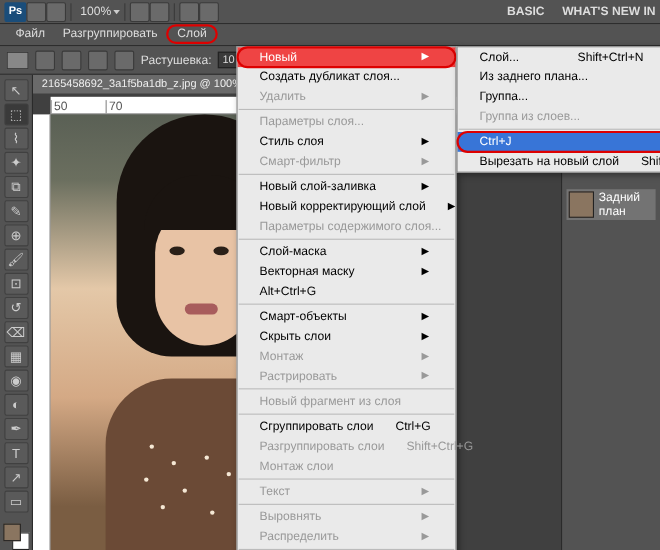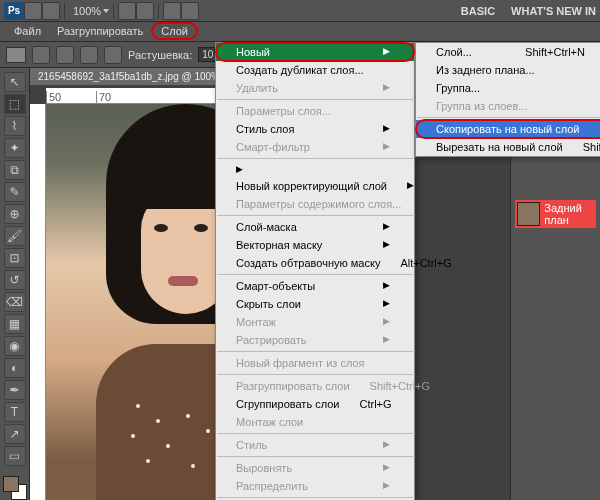--- a/index.html
+++ b/index.html
@@ -40,24 +40,24 @@
 .dot{position:absolute;width:4px;height:4px;background:#f5e8d5;border-radius:50%}
 .menu{position:absolute;background:#eaeaea;border:1px solid #888;box-shadow:2px 2px 6px rgba(0,0,0,0.4);font-size:11px;color:#000;z-index:10}
 .menu-item{padding:3px 24px 3px 20px;display:flex;justify-content:space-between;gap:20px;cursor:pointer;white-space:nowrap}
 .menu-item.disabled{color:#999}
 .menu-item.hl-red{position:relative}
 .menu-item.hl-red::after{content:"";position:absolute;inset:-1px;border:2px solid #d00;border-radius:10px;pointer-events:none}
 .menu-item.sel{background:#3875d7;color:#fff}
 .menu-sep{height:1px;background:#bbb;margin:2px 1px}
 .menu-arrow{font-size:9px}
 .menu1{top:42px;left:215px;width:200px}
-.menu1 .menu-item:first-child{background:#15803d;color:#fff}
+.menu1 .menu-item:first-child{background:#ef4444;color:#fff}
 .menu2{top:42px;left:415px;width:195px}
 .right-panels{width:90px;background:#535353;border-left:1px solid #2a2a2a;padding:4px;color:#ccc;font-size:9px}
-.panel-row{display:flex;align-items:center;gap:4px;padding:2px;background:#ef4444;color:#fff;margin-top:100px}
+.panel-row{display:flex;align-items:center;gap:4px;padding:2px;background:#737373;color:#fff;margin-top:72px}
 .panel-row .thumb{width:30px;height:24px;background:#8a7560;border:1px solid #222}
 </style>
 </head>
 <body>
 
 <div class="topbar">
   <div class="ps-logo">Ps</div>
   <div class="tb-icon"></div>
   <div class="tb-icon"></div>
   <div class="tb-divider"></div>
@@ -174,40 +174,40 @@
     <div class="menu-item">
       <span>Стиль слоя</span>
       <span class="menu-arrow">▶</span>
     </div>
     <div class="menu-item disabled">
       <span>Смарт-фильтр</span>
       <span class="menu-arrow">▶</span>
     </div>
     <div class="menu-sep"></div>
     <div class="menu-item">
+      <span>Новый слой-заливка</span>
       <span class="menu-arrow">▶</span>
     </div>
     <div class="menu-item">
       <span>Новый корректирующий слой</span>
       <span class="menu-arrow">▶</span>
     </div>
     <div class="menu-item disabled">
       <span>Параметры содержимого слоя...</span>
     </div>
     <div class="menu-sep"></div>
     <div class="menu-item">
       <span>Слой-маска</span>
       <span class="menu-arrow">▶</span>
     </div>
     <div class="menu-item">
       <span>Векторная маску</span>
       <span class="menu-arrow">▶</span>
     </div>
     <div class="menu-item">
-      <span>Создать обтравочную маску</span>
       <span>Alt+Ctrl+G</span>
     </div>
     <div class="menu-sep"></div>
     <div class="menu-item">
       <span>Смарт-объекты</span>
       <span class="menu-arrow">▶</span>
     </div>
     <div class="menu-item">
       <span>Скрыть слои</span>
       <span class="menu-arrow">▶</span>
@@ -218,34 +218,34 @@
     </div>
     <div class="menu-item disabled">
       <span>Растрировать</span>
       <span class="menu-arrow">▶</span>
     </div>
     <div class="menu-sep"></div>
     <div class="menu-item disabled">
       <span>Новый фрагмент из слоя</span>
     </div>
     <div class="menu-sep"></div>
+    <div class="menu-item">
+      <span>Сгруппировать слои</span>
+      <span>Ctrl+G</span>
+    </div>
     <div class="menu-item disabled">
       <span>Разгруппировать слои</span>
       <span>Shift+Ctrl+G</span>
     </div>
-    <div class="menu-item">
-      <span>Сгруппировать слои</span>
-      <span>Ctrl+G</span>
-    </div>
     <div class="menu-item disabled">
       <span>Монтаж слои</span>
     </div>
     <div class="menu-sep"></div>
     <div class="menu-item disabled">
-      <span>Стиль</span>
+      <span>Текст</span>
       <span class="menu-arrow">▶</span>
     </div>
     <div class="menu-sep"></div>
     <div class="menu-item disabled">
       <span>Выровнять</span>
       <span class="menu-arrow">▶</span>
     </div>
     <div class="menu-item disabled">
       <span>Распределить</span>
       <span class="menu-arrow">▶</span>
@@ -261,20 +261,19 @@
       <span>Из заднего плана...</span>
     </div>
     <div class="menu-item">
       <span>Группа...</span>
     </div>
     <div class="menu-item disabled">
       <span>Группа из слоев...</span>
     </div>
     <div class="menu-sep"></div>
     <div class="menu-item sel hl-red">
-      <span>Скопировать на новый слой</span>
       <span>Ctrl+J</span>
     </div>
     <div class="menu-item">
       <span>Вырезать на новый слой</span>
       <span>Shift+Ctrl+J</span>
     </div>
   </div>
 
 </body></html>

